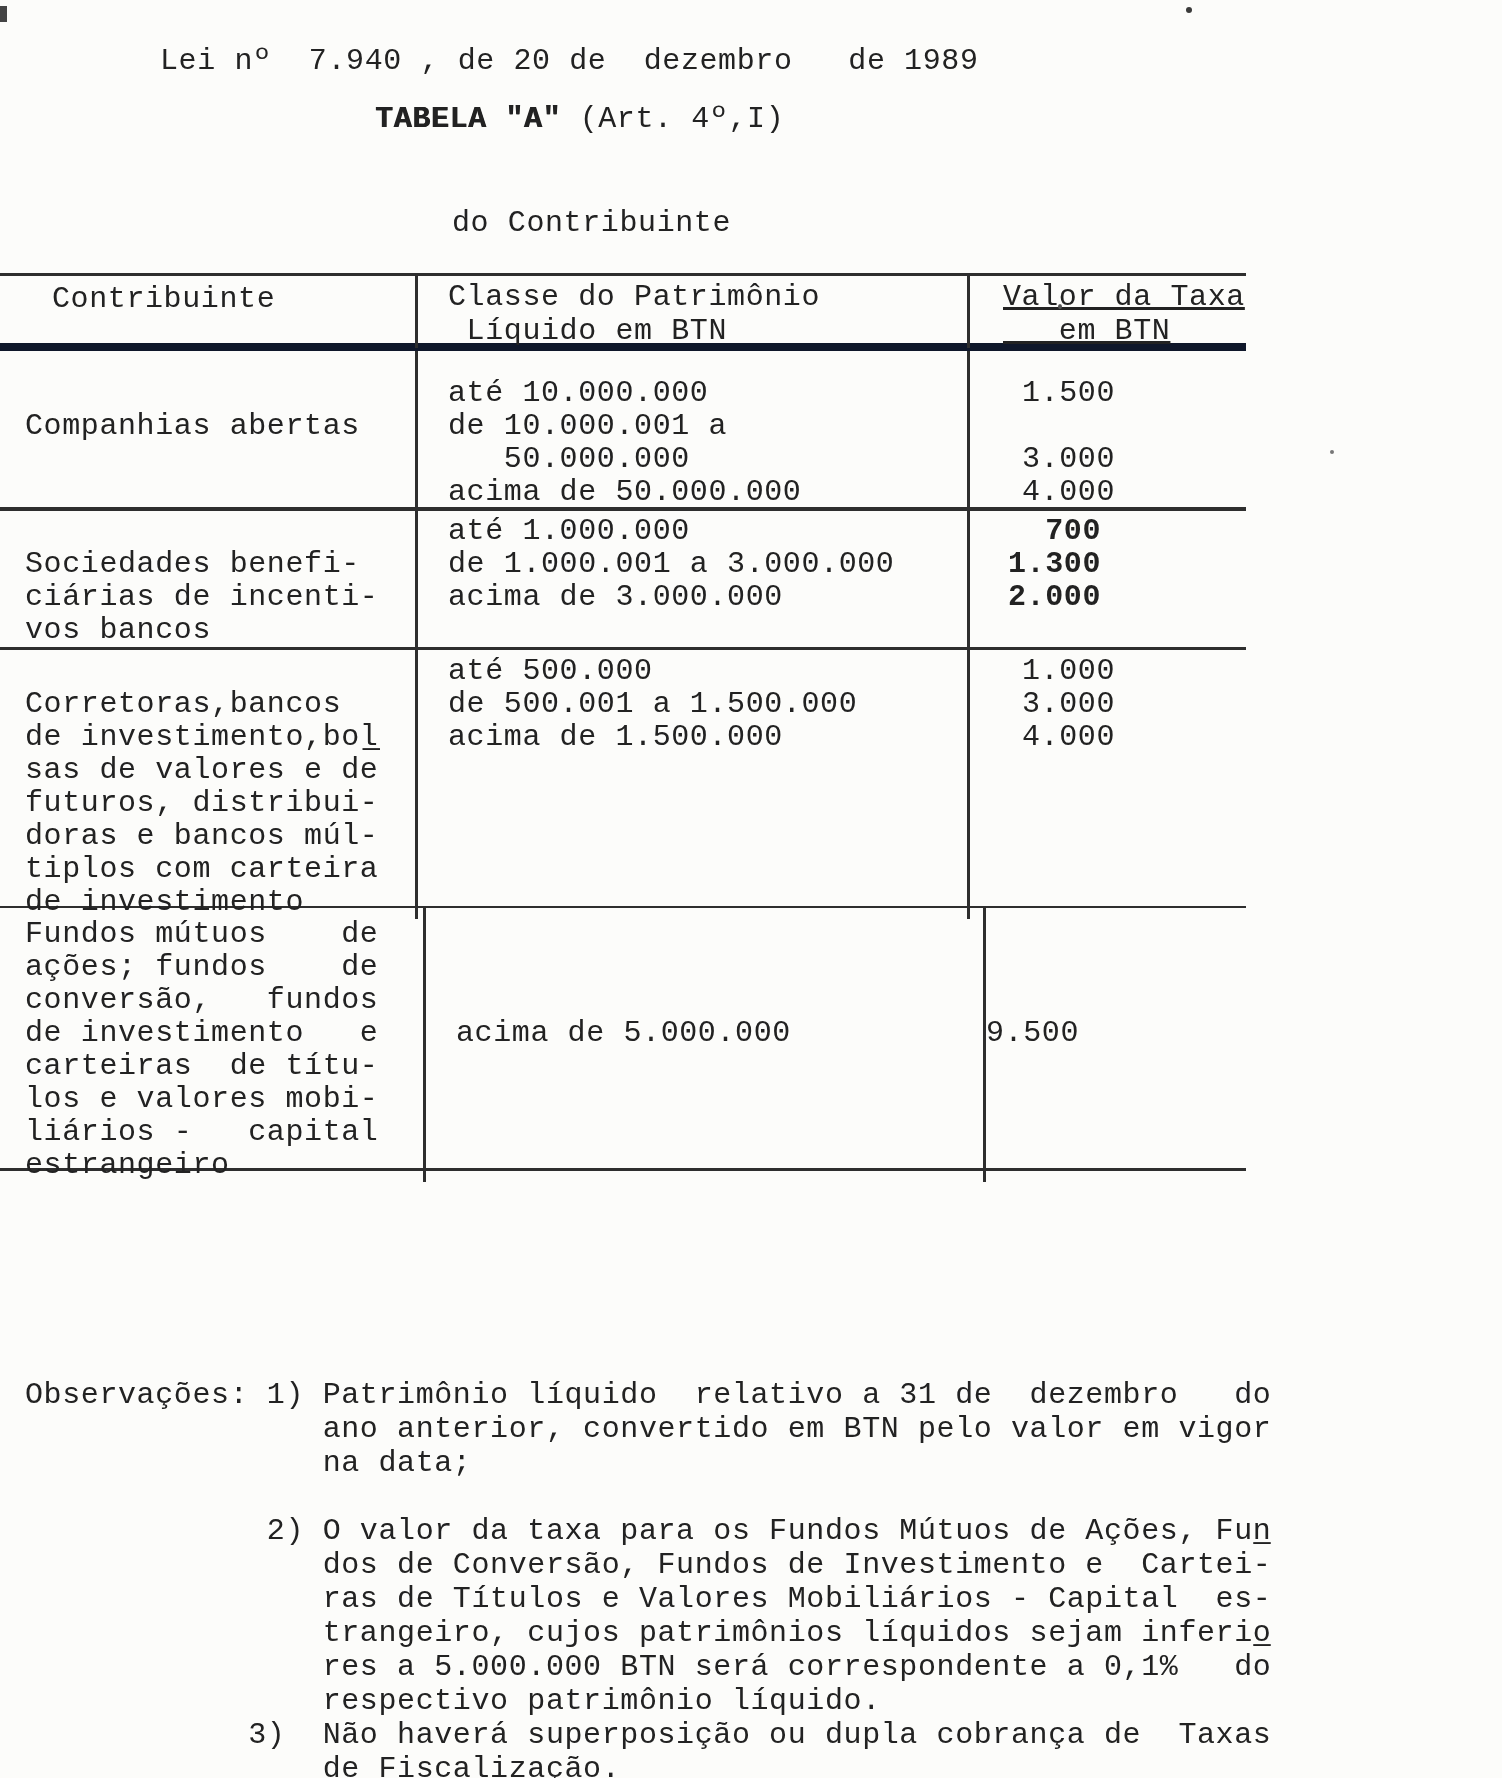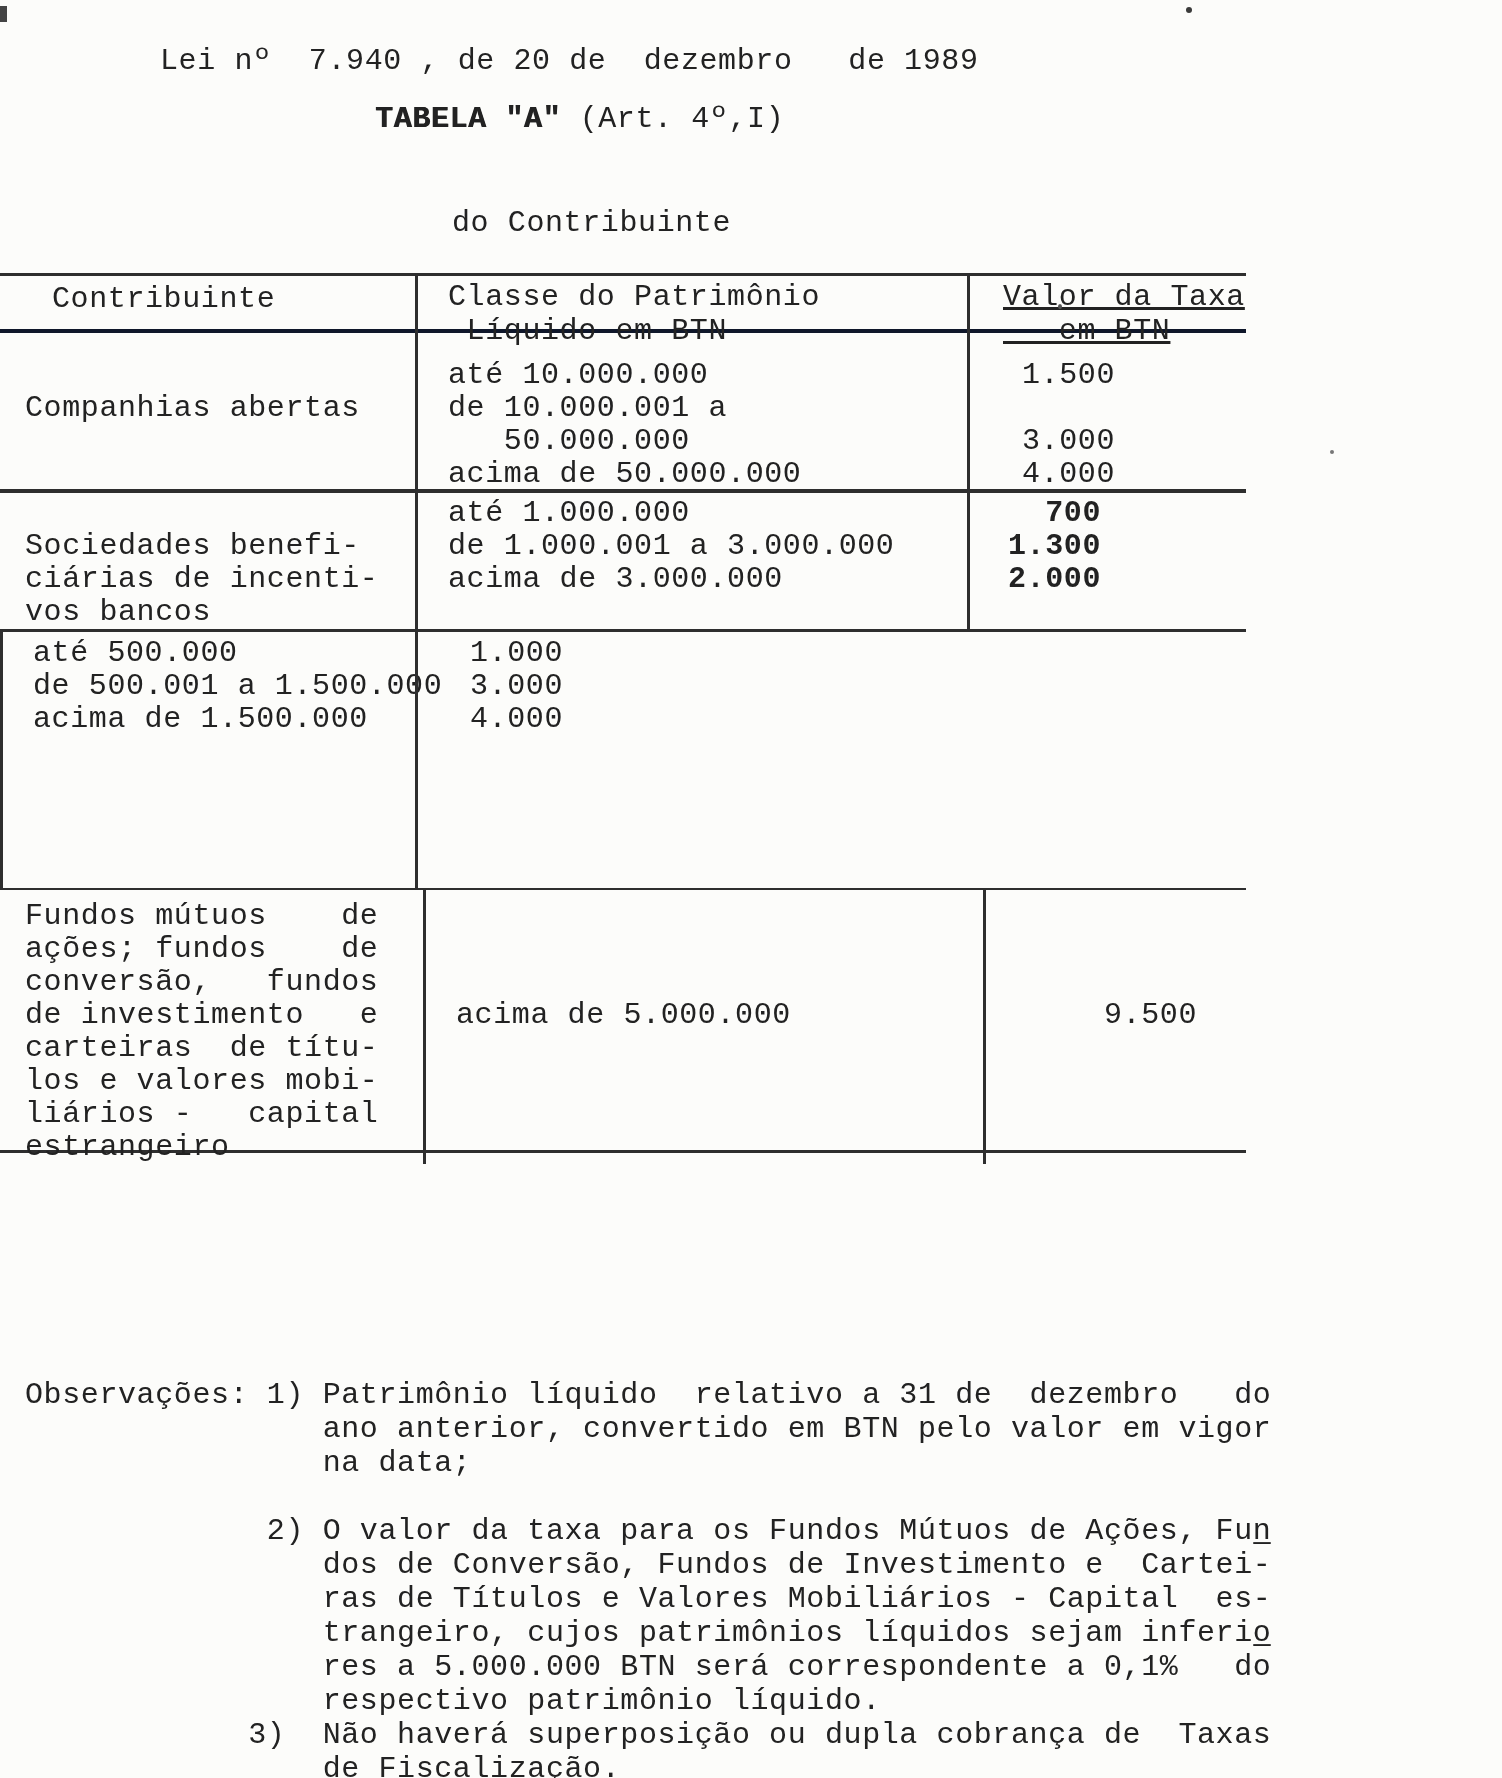--- a/index.html
+++ b/index.html
@@ -22,21 +22,21 @@
   .subtitle2 { left:452px; top:206px; }
 
   .table {
     position:absolute; left:0px; top:273px; width:1246px;
     border-top:3px solid #2e2e2e;
   }
   .tr { display:grid; grid-template-columns:415px 552px 279px; box-sizing:border-box; }
   .td { white-space:pre; box-sizing:border-box; overflow:visible; }
   .c2, .c3 { border-left:3px solid #2e2e2e; }
 
-  .thead { height:57px; border-bottom:4px solid #0f172a; }
+  .thead { height:75px; border-bottom:8px solid #0f172a; }
   .thead .td { line-height:34px; padding-top:4px; }
   .thead .c1 { padding-left:52px; padding-top:6px; }
   .thead .c2 { padding-left:30px; }
   .thead .c3 { padding-left:33px;text-decoration:underline; }
 
   .row .td { line-height:33px; }
   .row .c1 { padding-left:25px; }
   .row .c2 { padding-left:30px; }
 
   .r1 { height:160px; border-bottom:4px solid #2e2e2e; }
@@ -46,21 +46,21 @@
   .r2 { height:139px; border-bottom:3px solid #2e2e2e; }
   .r2 .td { padding-top:4px; }
   .r2 .c3 { padding-left:38px;font-weight:bold; }
 
   .r3 { height:258px; border-bottom:2px solid #2e2e2e; }
   .r3 .td { padding-top:5px; }
   .r3 .c3 { padding-left:52px; }
 
   .r4 { height:263px; border-bottom:3px solid #2e2e2e;gap:8px; }
   .r4 .td { padding-top:10px; }
-  .r4 .c3 { padding-left:118px; }
+  .r4 .c3 { }
 
   .obs { left:25px; top:1378px; line-height:34px; }
 
   .speck { position:absolute; background:#3a3a3a; border-radius:50%; }
   .speck-a { left:1186px; top:7px; width:6px; height:6px; }
   .speck-b { left:1058px; top:304px; width:4px; height:5px; background:#555; }
   .speck-c { left:1330px; top:450px; width:4px; height:4px; background:#777; }
   .corner-mark { position:absolute; left:0; top:6px; width:7px; height:16px; background:#444; }
 </style>
 </head>
@@ -104,20 +104,28 @@
 vos bancos</div>
       <div class="td c2">até 1.000.000
 de 1.000.001 a 3.000.000
 acima de 3.000.000</div>
       <div class="td c3">  700
 1.300
 2.000</div>
     </div>
 
     <div class="tr row r3">
+      <div class="td c1">
+Corretoras,bancos
+de investimento,bol̲
+sas de valores e de
+futuros, distribui-
+doras e bancos múl-
+tiplos com carteira
+de investimento</div>
       <div class="td c2">até 500.000
 de 500.001 a 1.500.000
 acima de 1.500.000</div>
       <div class="td c3">1.000
 3.000
 4.000</div>
     </div>
 
     <div class="tr row r4">
       <div class="td c1">Fundos mútuos    de

